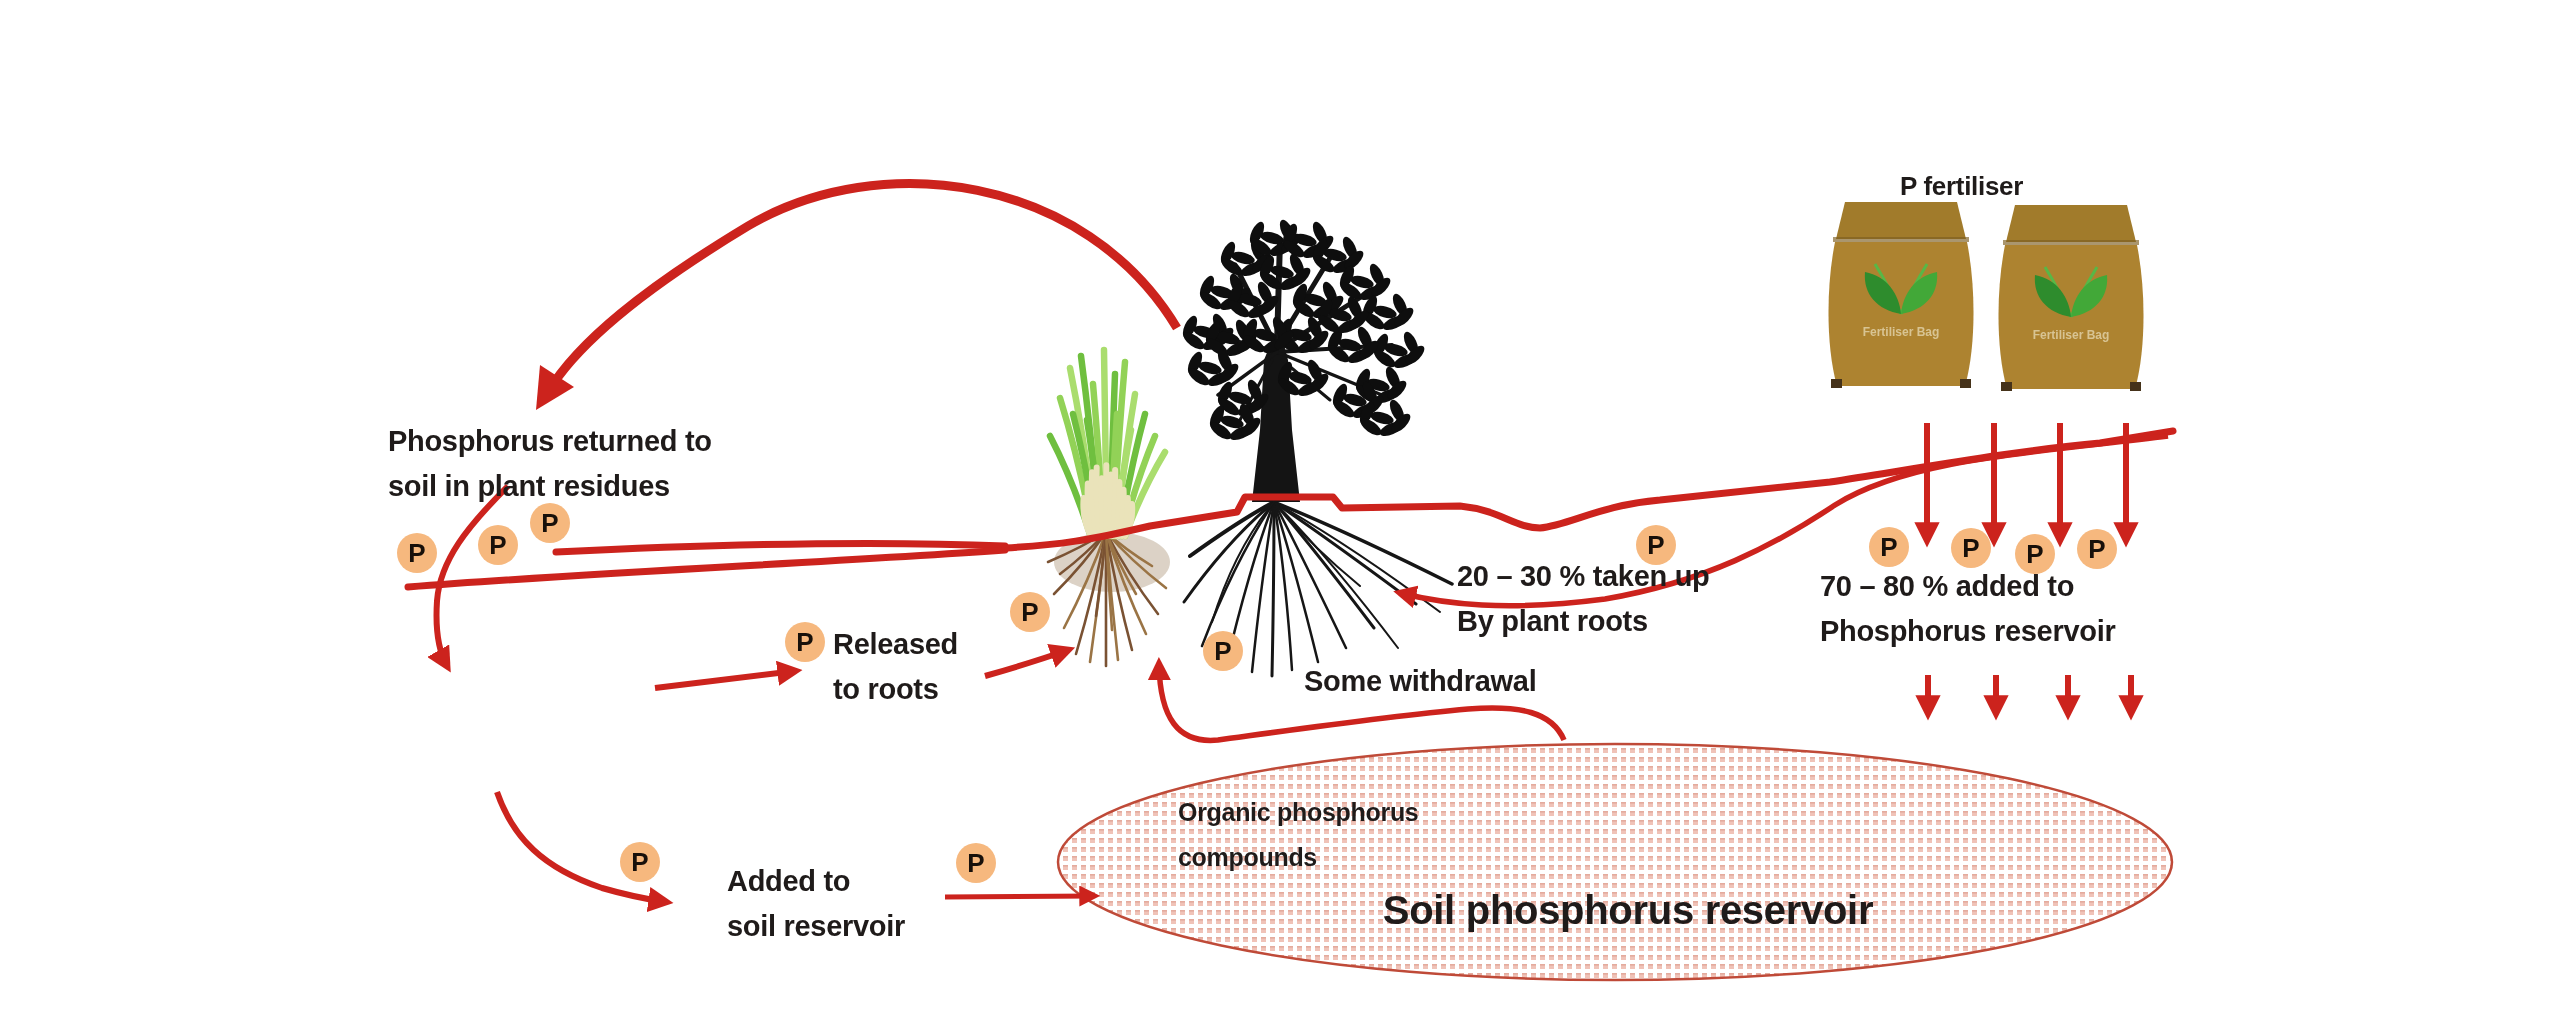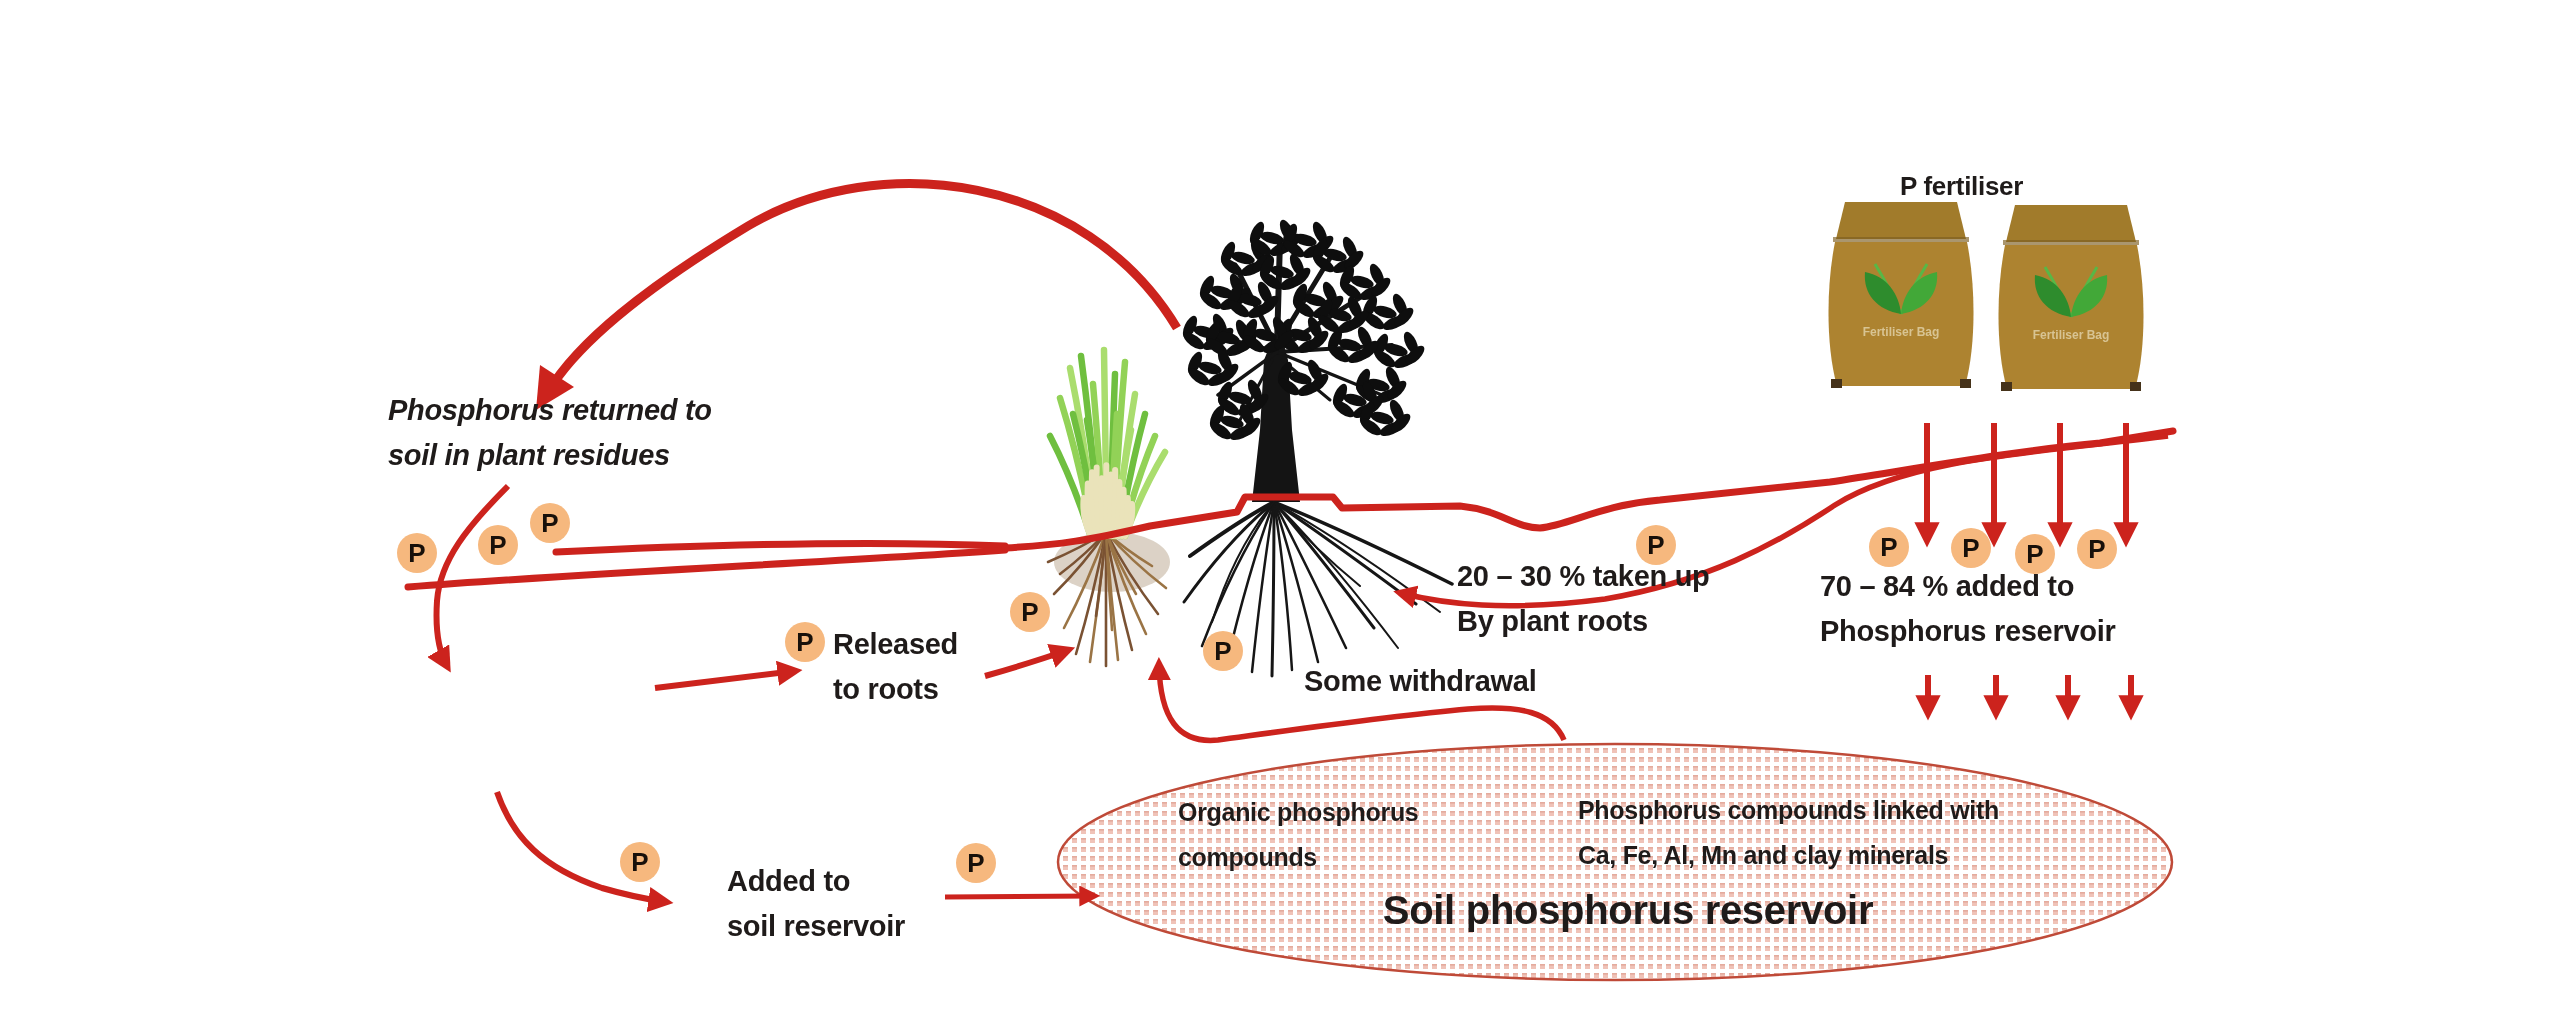--- a/index.html
+++ b/index.html
@@ -318,36 +318,34 @@
     <path d="M2068,675 L2068,713" marker-end="url(#ah)"></path>
     <path d="M2131,675 L2131,713" marker-end="url(#ah)"></path>
   </g>
 
   <g>
     <use href="#bagproto" x="1825" y="202"></use>
     <use href="#bagproto" x="1995" y="205"></use>
   </g>
 </svg>
 
-<div class="lbl" style="left:388px;top:388px;font-style:italic;">Phosphorus returned to
+<div class="lbl" style="left:388px;top:419px;">Phosphorus returned to
 soil in plant residues</div>
 <div class="lbl" style="left:833px;top:622px;">Released
 to roots</div>
 <div class="lbl" style="left:727px;top:859px;">Added to
 soil reservoir</div>
 <div class="lbl" style="left:1457px;top:554px;">20 – 30 % taken up
 By plant roots</div>
 <div class="lbl" style="left:1295px;top:659px;margin-left:9px;">Some withdrawal</div>
-<div class="lbl" style="left:1820px;top:564px;">70 – 84 % added to
+<div class="lbl" style="left:1820px;top:564px;">70 – 80 % added to
 Phosphorus reservoir</div>
 <div class="lbl" style="left:1900px;top:164px;font-size:26px;">P fertiliser</div>
 <div class="lbl lbl-small" style="left:1178px;top:790px;">Organic phosphorus
 compounds</div>
-<div class="lbl lbl-small" style="left:1578px;top:788px;">Phosphorus compounds linked with
-Ca, Fe, Al, Mn and clay minerals</div>
 <div class="lbl lbl-big" style="left:1358px;top:886px;width:540px;text-align:center;">Soil phosphorus reservoir</div>
 
 <div id="pmarkers">
       <div class="p-marker" style="left: 417px; top: 553px;">P</div>
       <div class="p-marker" style="left: 498px; top: 545px;">P</div>
       <div class="p-marker" style="left: 550px; top: 523px;">P</div>
       <div class="p-marker" style="left: 1030px; top: 612px;">P</div>
       <div class="p-marker" style="left: 1223px; top: 651px;">P</div>
       <div class="p-marker" style="left: 805px; top: 642px;">P</div>
       <div class="p-marker" style="left: 640px; top: 862px;">P</div>

